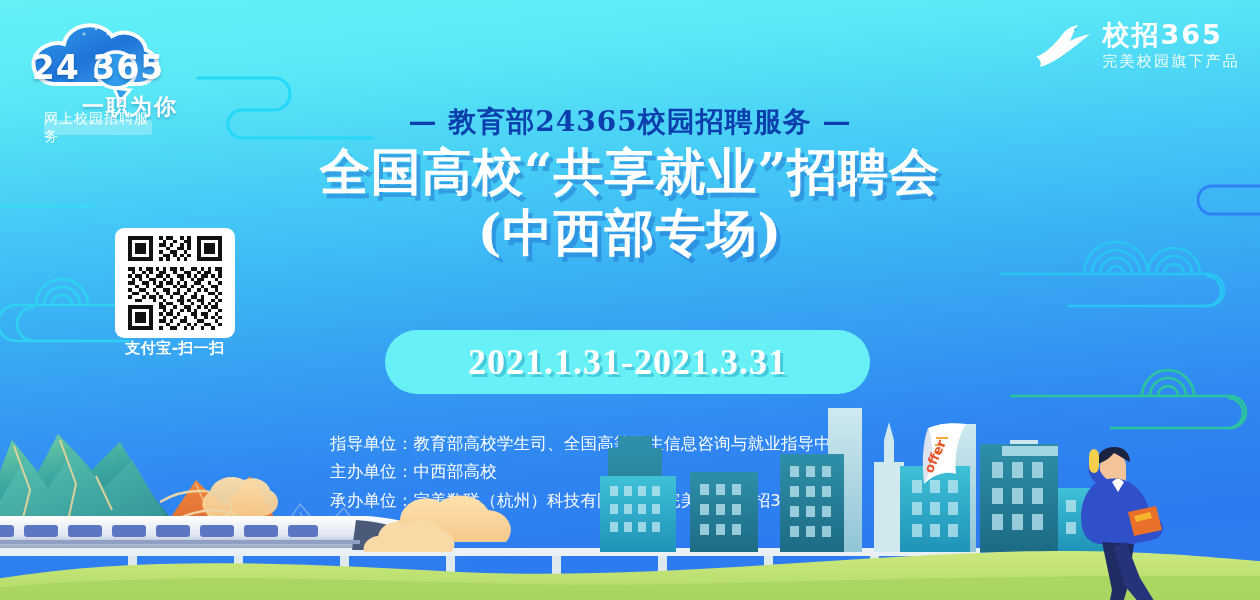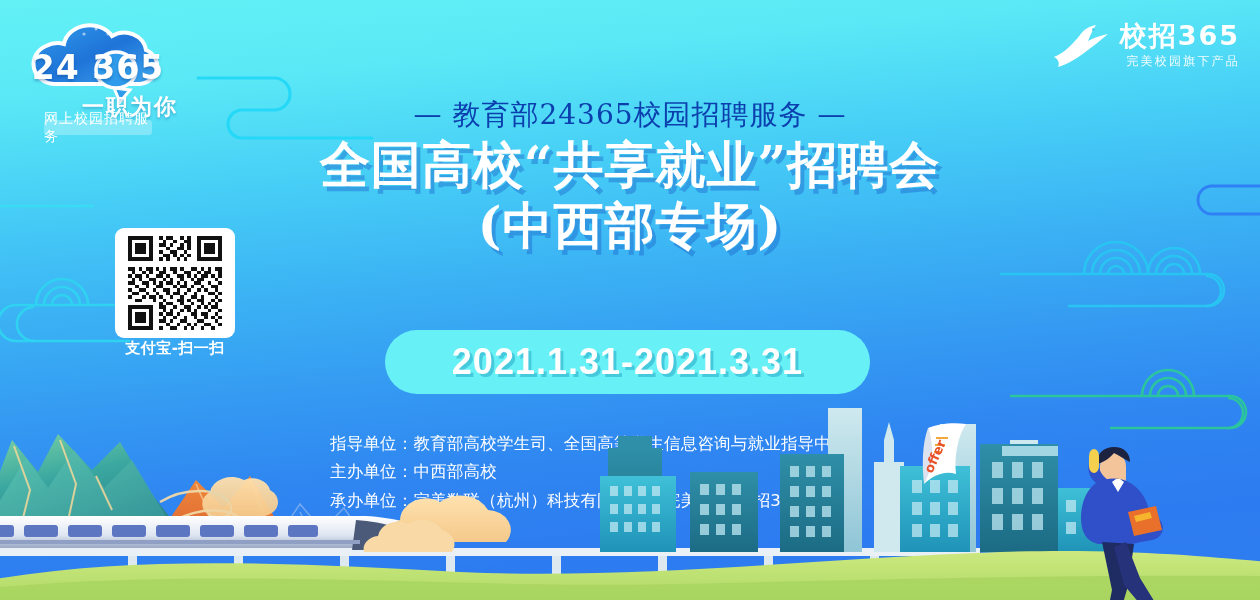--- a/index.html
+++ b/index.html
@@ -34,53 +34,54 @@
     background:rgba(255,255,255,.28);border-radius:3px;
     font-size:14px;color:#ffffff;letter-spacing:1px;
     display:flex;align-items:center;justify-content:center;
   }
 
   
   .logo-xz{position:absolute;right:20px;top:18px;height:56px;display:flex;align-items:center;gap:10px;}
   .logo-xz .bird{width:60px;height:46px;}
   .logo-xz .xz-text{display:flex;flex-direction:column;justify-content:center;}
   .logo-xz .xz-main{font-size:27px;font-weight:bold;color:#ffffff;letter-spacing:2px;line-height:1.05;}
-  .logo-xz .xz-sub{font-size:12px;color:#ffffff;letter-spacing:2.2px;opacity:.92;margin-top:3px;text-align:right;}
+  .logo-xz .xz-sub{font-size:15px;color:#ffffff;letter-spacing:2.2px;opacity:.92;margin-top:3px;text-align:right;}
 
   
   .qr-block{position:absolute;left:105px;top:228px;width:140px;text-align:center;}
   .qr-card{width:120px;height:110px;margin:0 auto;background:#fff;border-radius:9px;padding:5px;box-sizing:border-box;}
   .qr-card svg{display:block;}
   .qr-caption{color:#ffffff;font-size:15px;font-weight:bold;line-height:1.45;letter-spacing:.5px;}
 
   
   .head{position:absolute;left:260px;top:96px;width:740px;text-align:center;}
   .eyebrow{
     font-family:"DejaVu Serif","Liberation Serif",serif;
-    font-size:28px;font-weight:normal;color:#0b3fae;letter-spacing:1px;
+    font-size:28px;font-weight:bold;color:#0b3fae;letter-spacing:1px;
     white-space:nowrap;
+    margin-top:7px;
   }
   .title{
     font-family:"DejaVu Serif","Liberation Serif",serif;
     font-size:50px;font-weight:bold;color:#ffffff;line-height:1.22;
     letter-spacing:1px;
     text-shadow:4px 5px 0 rgba(24,96,200,.40);
     white-space:nowrap;
   }
   .title .l2{display:block;}
 
   .date-pill{
     position:absolute;left:385px;top:330px;width:485px;height:64px;
     background:#67f0f5;border-radius:34px;
     display:flex;align-items:center;justify-content:center;
   }
   .date-pill .dtxt{
     font-size:36px;font-weight:bold;color:#ffffff;letter-spacing:1px;
     text-shadow:3px 3px 0 rgba(40,170,200,.55);
-    font-family:Liberation Sans, sans-serif;
+    font-family:Liberation Serif, serif;
   }
 
   .orgs{position:absolute;left:330px;top:430px;width:660px;color:#ffffff;font-size:16.5px;line-height:1.72;letter-spacing:.2px;}
   .orgs .row{white-space:nowrap;}
 
   
   .scene{position:absolute;left:0;bottom:0;width:1260px;height:220px;}
 </style>
 </head>
 <body>

